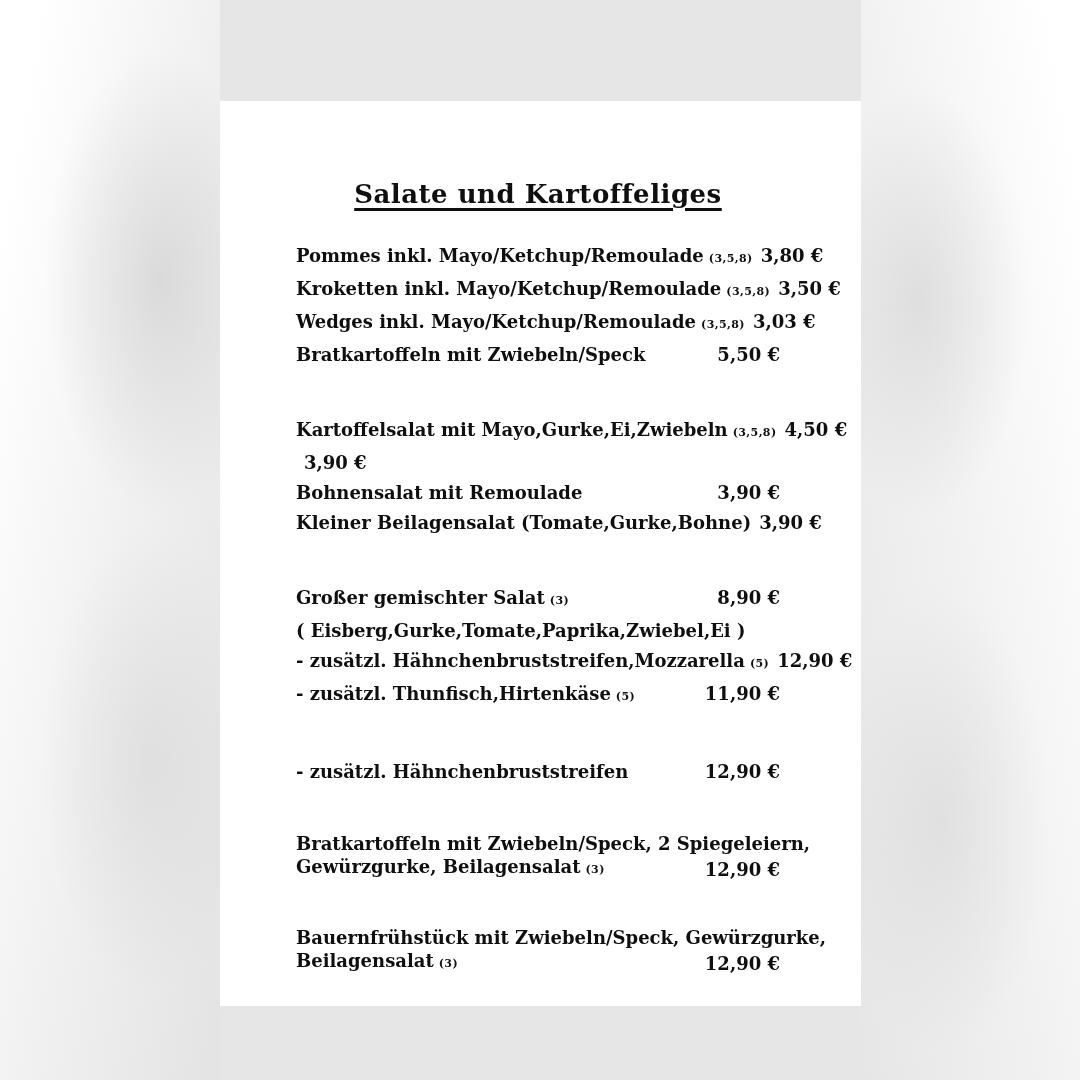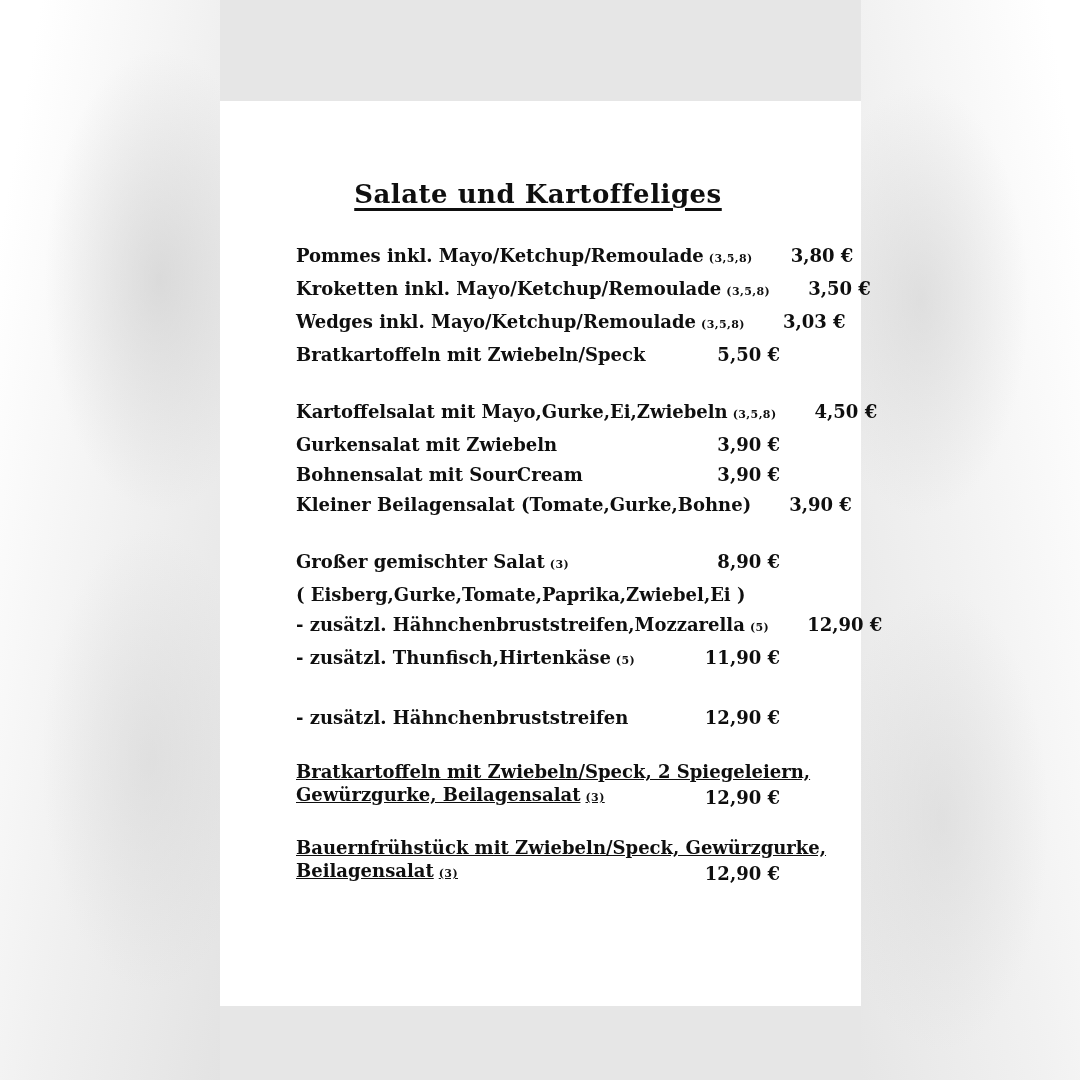--- a/index.html
+++ b/index.html
@@ -47,35 +47,34 @@
     margin: 0 0 28px 0;
     font-size: 26px;
     font-weight: bold;
     line-height: 38px;
     text-align: center;
     letter-spacing: 0.5px;
     text-decoration: underline;
     text-decoration-thickness: 3px;
     text-underline-offset: 5px;
   }
-  .section + .section { margin-top: 27px; }
+  .section + .section { margin-top: 45px; }
   .row {
     display: flex;
     justify-content: space-between;
     align-items: baseline;
     font-size: 18px;
     font-weight: bold;
     line-height: 30px;
     white-space: nowrap;
-    gap: 30px;
   }
   .row.twoline { line-height: 23px; align-items: flex-end; }
   .ann { font-size: 11px; margin-left: 5px; letter-spacing: 0.4px; }
   .price { margin-left: 8px; flex: none; }
-  .lines { min-width: 0; text-decoration: underline; }
+  .lines { min-width: 0; }
 </style>
 </head>
 <body>
 
 <div class="canvas" style="--ink: #0f0f0f; --page: #ffffff; --band: #e6e6e6;">
   <div class="bg-flank left"></div>
   <div class="bg-flank right"></div>
   <div class="page-column">
     <div class="band top"></div>
     <div class="page">
@@ -98,25 +97,24 @@
               <span class="name">Bratkartoffeln mit Zwiebeln/Speck</span>
               <span class="price">5,50 €</span>
             </div>
           </div>
           <div class="section">
             <div class="row">
               <span class="name">Kartoffelsalat mit Mayo,Gurke,Ei,Zwiebeln<span class="ann">(3,5,8)</span></span>
               <span class="price">4,50 €</span>
             </div>
             <div class="row">
-              <span class="name">Gurkensalat mit Zwiebeln</span>
               <span class="price">3,90 €</span>
             </div>
             <div class="row">
-              <span class="name">Bohnensalat mit SourCream</span>
+              <span class="name">Bohnensalat mit Remoulade</span>
               <span class="price">3,90 €</span>
             </div>
             <div class="row">
               <span class="name">Kleiner Beilagensalat (Tomate,Gurke,Bohne)</span>
               <span class="price">3,90 €</span>
             </div>
           </div>
           <div class="section">
             <div class="row">
               <span class="name">Großer gemischter Salat<span class="ann">(3)</span></span>

